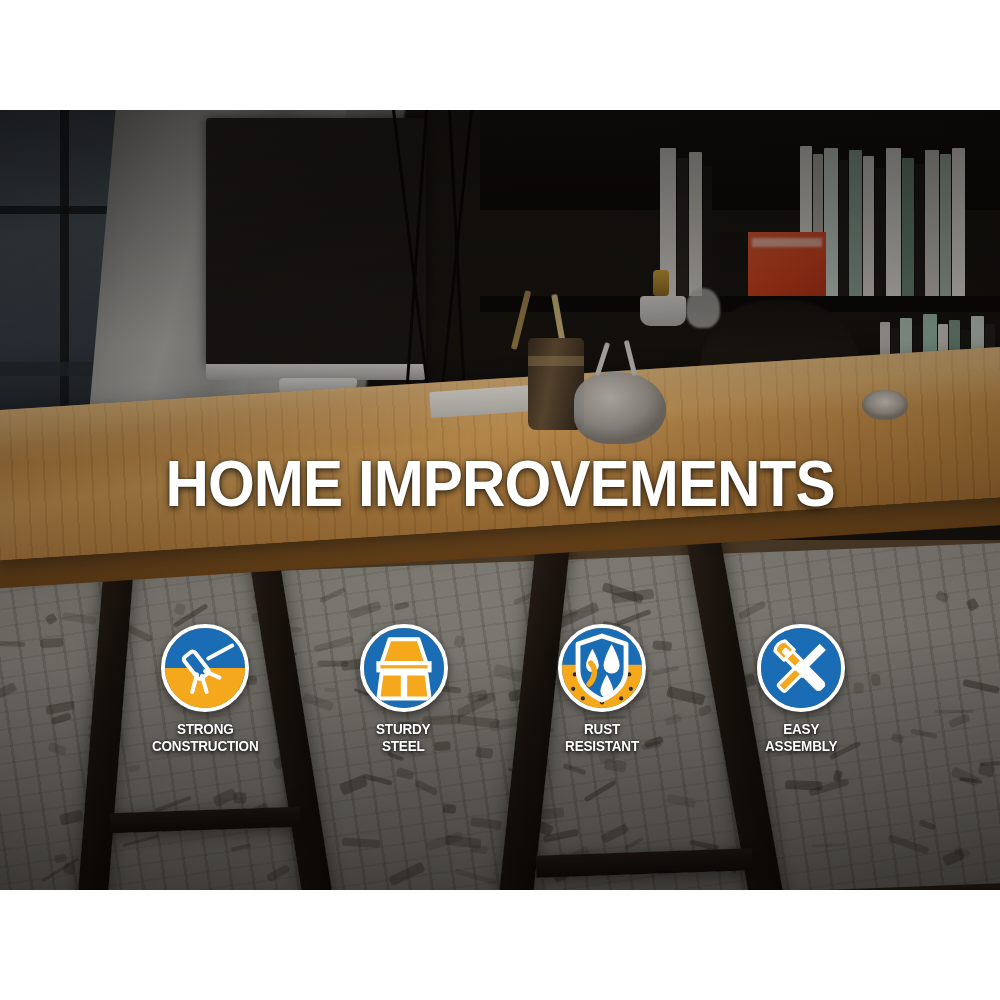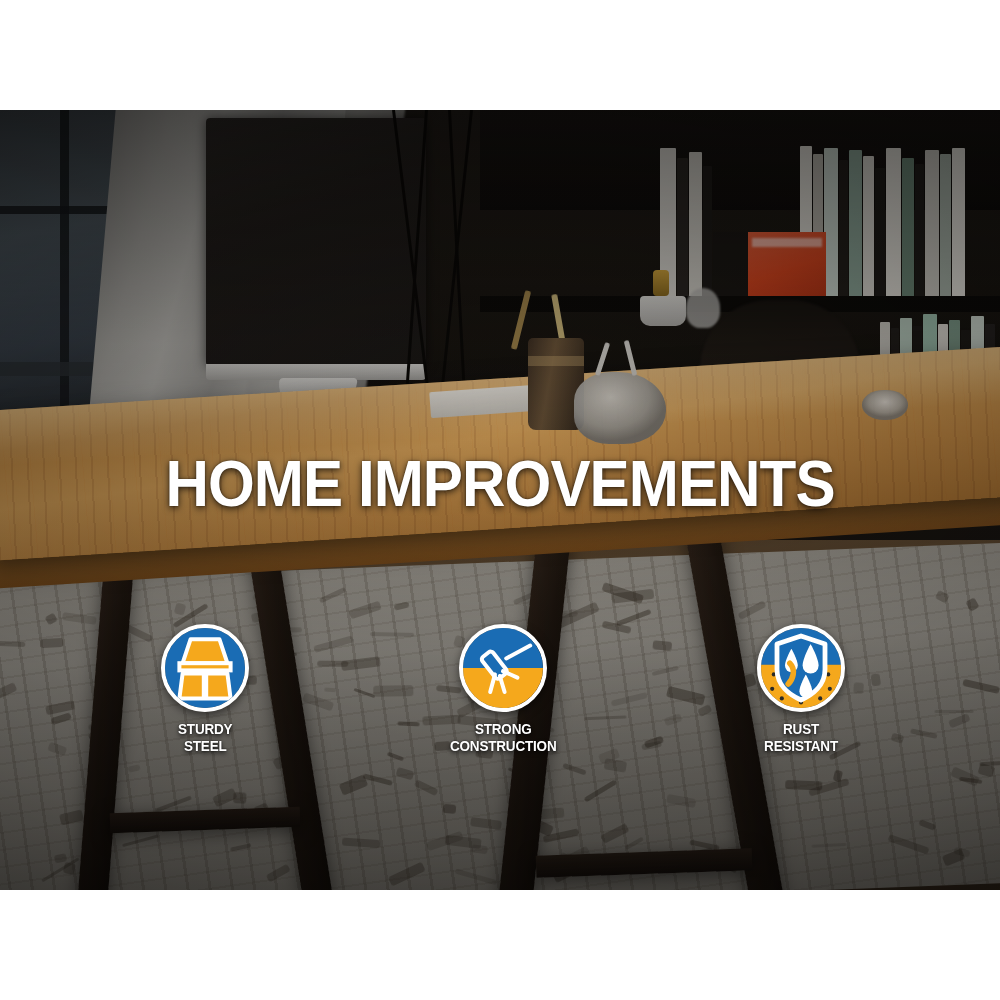--- a/index.html
+++ b/index.html
@@ -433,54 +433,54 @@
     <div class="layer vignette"></div>
   </div>
 
   <div id="headline">HOME IMPROVEMENTS</div>
 
   <div id="features">
 
     <div class="feature">
       <div class="badge">
         <svg viewBox="0 0 100 100">
-          <rect x="0" y="0" width="100" height="100" fill="#1a6cb4"></rect>
-          <path d="M32 14 H68 L78 44 H22 Z" fill="#f5a81c" stroke="#ffffff" stroke-width="5" stroke-linejoin="round"></path>
-          <rect x="18" y="44" width="64" height="9" fill="#f5a81c" stroke="#ffffff" stroke-width="5"></rect>
-          <path d="M22 57 H78 L82 88 H18 Z" fill="#f5a81c" stroke="#ffffff" stroke-width="5" stroke-linejoin="round"></path>
-          <rect x="46" y="53" width="8" height="35" fill="#ffffff"></rect>
-        </svg>
-      </div>
-      <div class="flabel">
-        <span>STURDY</span><br>
-        <span>STEEL</span>
-      </div>
-    </div>
-
-    <div class="feature">
-      <div class="badge">
-        <svg viewBox="0 0 100 100">
           <rect x="0" y="0" width="100" height="50" fill="#1a6cb4"></rect>
           <rect x="0" y="50" width="100" height="50" fill="#f5a81c"></rect>
           <g stroke="#ffffff" stroke-width="5" stroke-linecap="round" fill="none">
             <line x1="54" y1="38" x2="84" y2="22"></line>
           </g>
           <g transform="rotate(-38 40 42)">
             <rect x="28" y="28" width="17" height="34" rx="4" fill="#1a6cb4" stroke="#ffffff" stroke-width="5"></rect>
           </g>
           <g stroke="#ffffff" stroke-width="5" stroke-linecap="round">
             <line x1="40" y1="58" x2="34" y2="80"></line>
             <line x1="46" y1="60" x2="52" y2="80"></line>
             <line x1="50" y1="54" x2="68" y2="62"></line>
           </g>
         </svg>
       </div>
       <div class="flabel">
         <span>STRONG</span><br>
         <span>CONSTRUCTION</span>
+      </div>
+    </div>
+
+    <div class="feature">
+      <div class="badge">
+        <svg viewBox="0 0 100 100">
+          <rect x="0" y="0" width="100" height="100" fill="#1a6cb4"></rect>
+          <path d="M32 14 H68 L78 44 H22 Z" fill="#f5a81c" stroke="#ffffff" stroke-width="5" stroke-linejoin="round"></path>
+          <rect x="18" y="44" width="64" height="9" fill="#f5a81c" stroke="#ffffff" stroke-width="5"></rect>
+          <path d="M22 57 H78 L82 88 H18 Z" fill="#f5a81c" stroke="#ffffff" stroke-width="5" stroke-linejoin="round"></path>
+          <rect x="46" y="53" width="8" height="35" fill="#ffffff"></rect>
+        </svg>
+      </div>
+      <div class="flabel">
+        <span>STURDY</span><br>
+        <span>STEEL</span>
       </div>
     </div>
 
 
     <div class="feature">
       <div class="badge">
         <svg viewBox="0 0 100 100">
           <rect x="0" y="0" width="100" height="46" fill="#1a6cb4"></rect>
           <rect x="0" y="46" width="100" height="54" fill="#f5a81c"></rect>
           <g fill="#2b2a26">
@@ -498,15 +498,37 @@
           <path d="M56 58 C56 58 48 72 48 79 a8 8 0 0 0 16 0 C64 72 56 58 56 58 Z" fill="#ffffff"></path>
           <path d="M36 44 C44 52 40 64 34 70" stroke="#f5a81c" stroke-width="7" fill="none" stroke-linecap="round"></path>
         </svg>
       </div>
       <div class="flabel">
         <span>RUST</span><br>
         <span>RESISTANT</span>
       </div>
     </div>
 
+    <div class="feature">
+      <div class="badge">
+        <svg viewBox="0 0 100 100">
+          <rect x="0" y="0" width="100" height="100" fill="#1a6cb4"></rect>
+          <g transform="rotate(45 50 50)">
+            <rect x="45" y="12" width="11" height="34" fill="#ffffff"></rect>
+            <rect x="43" y="44" width="15" height="12" fill="#f5a81c" stroke="#ffffff" stroke-width="4"></rect>
+            <rect x="44.5" y="54" width="12" height="32" fill="#f5a81c" stroke="#ffffff" stroke-width="4" rx="3"></rect>
+          </g>
+          <g transform="rotate(-45 50 50)">
+            <path d="M44 14 V26 h5 v6 h-5 v12 a7 7 0 0 0 14 0 V32 h-5 v-6 h5 V14 a14 14 0 0 1 0 0 Z" fill="#f5a81c"></path>
+            <path d="M42 12 a14 14 0 0 1 18 0 v16 h-7 v-8 h-4 v8 h-7 Z" fill="#f5a81c" stroke="#ffffff" stroke-width="4" stroke-linejoin="round"></path>
+            <rect x="44.5" y="28" width="13" height="18" fill="#f5a81c" stroke="#ffffff" stroke-width="4"></rect>
+            <rect x="45" y="44" width="12" height="42" fill="#ffffff" stroke="#ffffff" stroke-width="3" rx="4"></rect>
+          </g>
+        </svg>
+      </div>
+      <div class="flabel">
+        <span>EASY</span><br>
+        <span>ASSEMBLY</span>
+      </div>
+    </div>
 
   </div>
 </div>
 
 </body></html>

